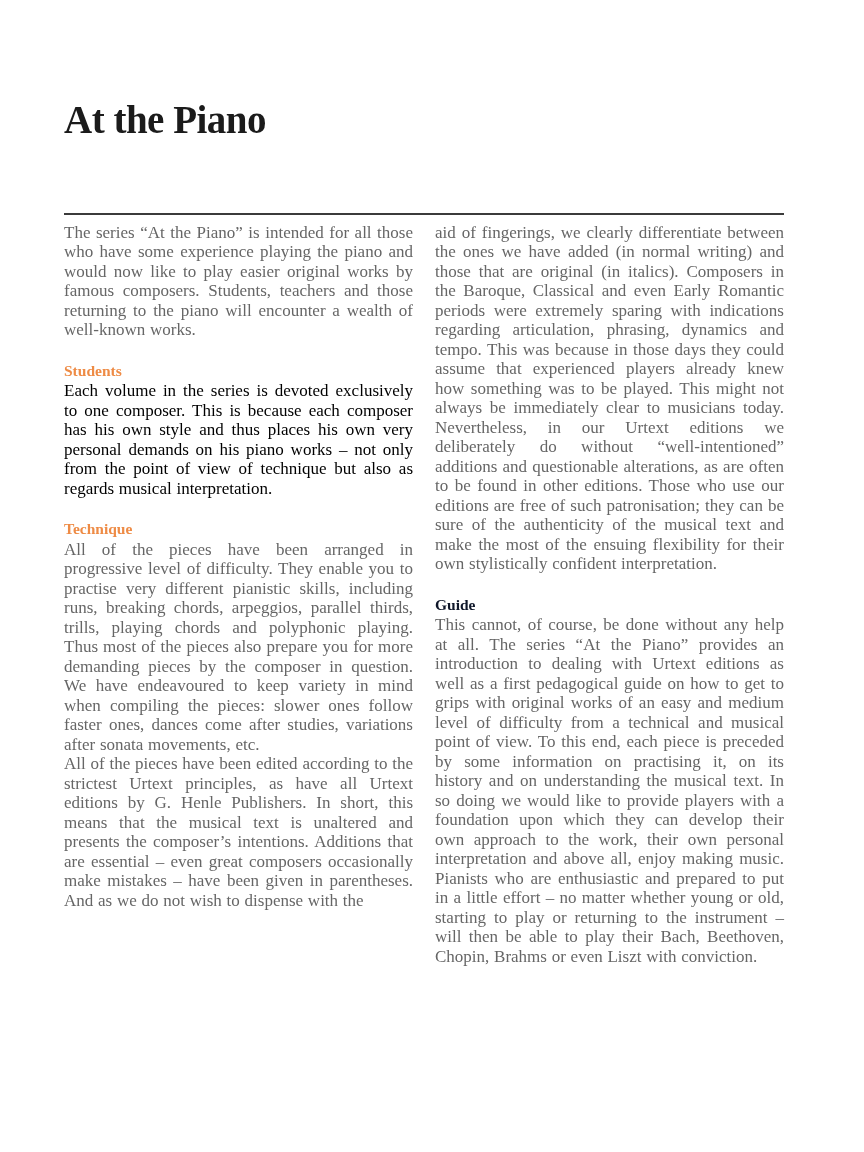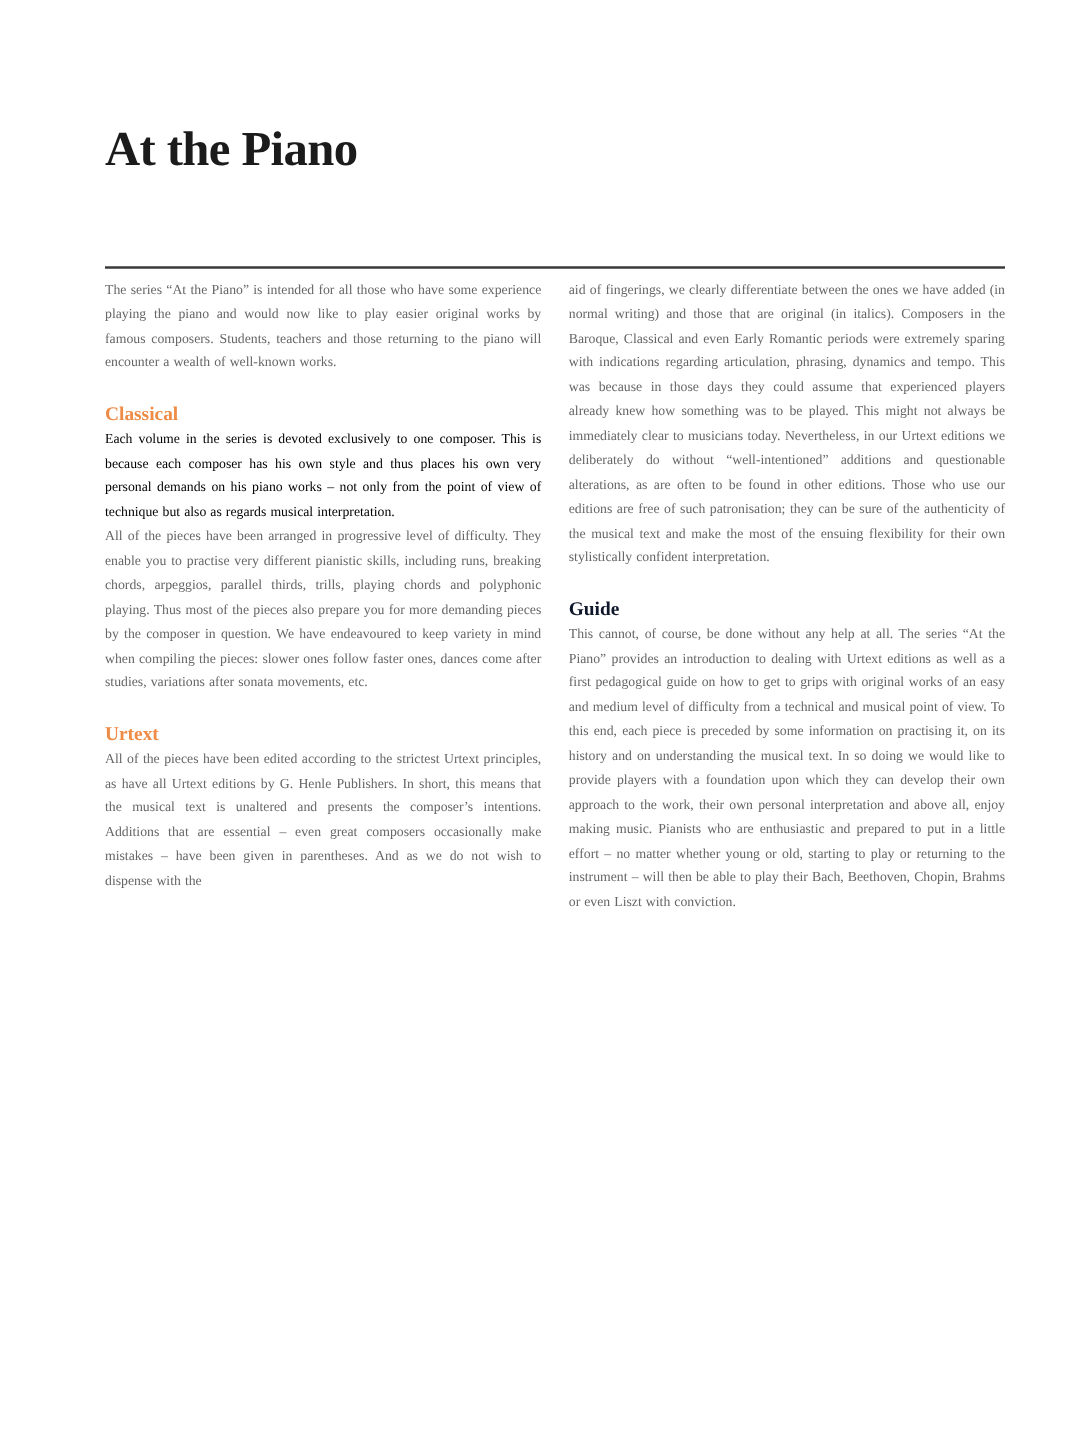--- a/index.html
+++ b/index.html
@@ -2,21 +2,21 @@
 <html><head>
 <meta charset="utf-8">
 <style>
   * { box-sizing: border-box; }
   html, body { margin: 0; padding: 0; background: #ffffff; }
   .page {
     position: relative;
     width: 864px;
     height: 1152px;
     background: #ffffff;
-    padding: 0 84px;
+    padding: 0 64px;
     overflow: hidden;
     font-family: "Liberation Serif", "DejaVu Serif", serif;
   }
   h1.doc-title {
     margin: 98px 0 0 0;
     font-size: 39px;
     line-height: 1.15;
     font-weight: bold;
     letter-spacing: -0.5px;
     color: #1b1b1b;
@@ -32,21 +32,21 @@
     margin-top: 8px;
     display: flex;
     gap: 22px;
   }
   .col {
     width: 349px;
     flex: 0 0 349px;
   }
   p.body-text {
     margin: 0;
-    font-size: 11px;
+    font-size: 17px;
     line-height: 19.5px;
     color: #666666;
     text-align: justify;
     word-spacing: 0.5px;
   }
   h3.section-heading {
     margin: 21px 0 1px 0;
     font-size: 15.5px;
     line-height: 19.5px;
     font-weight: bold;
@@ -60,26 +60,26 @@
 
   <h1 class="doc-title" style="color: rgb(27, 27, 27);">At the Piano</h1>
 
   <div class="divider"></div>
 
   <div class="columns">
 
     <div class="col">
       <p class="body-text" style="color: rgb(102, 102, 102);">The series “At the Piano” is intended for all those who have some experience playing the piano and would now like to play easier original works by famous composers. Students, teachers and those returning to the piano will encounter a wealth of well-known works.</p>
 
-      <h3 class="section-heading" style="color: rgb(238, 139, 69);">Classical</h3>
+      <h3 class="section-heading" style="color: rgb(238, 139, 69);">Students</h3>
       <p class="body-text" style="color: #000000;">Each volume in the series is devoted exclusively to one composer. This is because each composer has his own style and thus places his own very personal demands on his piano works – not only from the point of view of technique but also as regards musical interpretation.</p>
 
+      <h3 class="section-heading" style="color: rgb(238, 139, 69);">Technique</h3>
       <p class="body-text" style="color: rgb(102, 102, 102);">All of the pieces have been arranged in progressive level of difficulty. They enable you to practise very different pianistic skills, including runs, breaking chords, arpeggios, parallel thirds, trills, playing chords and polyphonic playing. Thus most of the pieces also prepare you for more demanding pieces by the composer in question. We have endeavoured to keep variety in mind when compiling the pieces: slower ones follow faster ones, dances come after studies, variations after sonata movements, etc.</p>
 
-      <h3 class="section-heading" style="color: rgb(238, 139, 69);">Urtext</h3>
       <p class="body-text" style="color: rgb(102, 102, 102);">All of the pieces have been edited according to the strictest Urtext principles, as have all Urtext editions by G. Henle Publishers. In short, this means that the musical text is unaltered and presents the composer’s intentions. Additions that are essential – even great composers occasionally make mistakes – have been given in parentheses. And as we do not wish to dispense with the</p>
     </div>
 
     <div class="col">
       <p class="body-text" style="color: rgb(102, 102, 102);">aid of fingerings, we clearly differentiate between the ones we have added (in normal writing) and those that are original (in italics). Composers in the Baroque, Classical and even Early Romantic periods were extremely sparing with indications regarding articulation, phrasing, dynamics and tempo. This was because in those days they could assume that experienced players already knew how something was to be played. This might not always be immediately clear to musicians today. Nevertheless, in our Urtext editions we deliberately do without “well-intentioned” additions and questionable alterations, as are often to be found in other editions. Those who use our editions are free of such patronisation; they can be sure of the authenticity of the musical text and make the most of the ensuing flexibility for their own stylistically confident interpretation.</p>
 
       <h3 class="section-heading" style="color: #0f172a;">Guide</h3>
       <p class="body-text" style="color: rgb(102, 102, 102);">This cannot, of course, be done without any help at all. The series “At the Piano” provides an introduction to dealing with Urtext editions as well as a first pedagogical guide on how to get to grips with original works of an easy and medium level of difficulty from a technical and musical point of view. To this end, each piece is preceded by some information on practising it, on its history and on understanding the musical text. In so doing we would like to provide players with a foundation upon which they can develop their own approach to the work, their own personal interpretation and above all, enjoy making music. Pianists who are enthusiastic and prepared to put in a little effort – no matter whether young or old, starting to play or returning to the instrument – will then be able to play their Bach, Beethoven, Chopin, Brahms or even Liszt with conviction.</p>
     </div>
 

